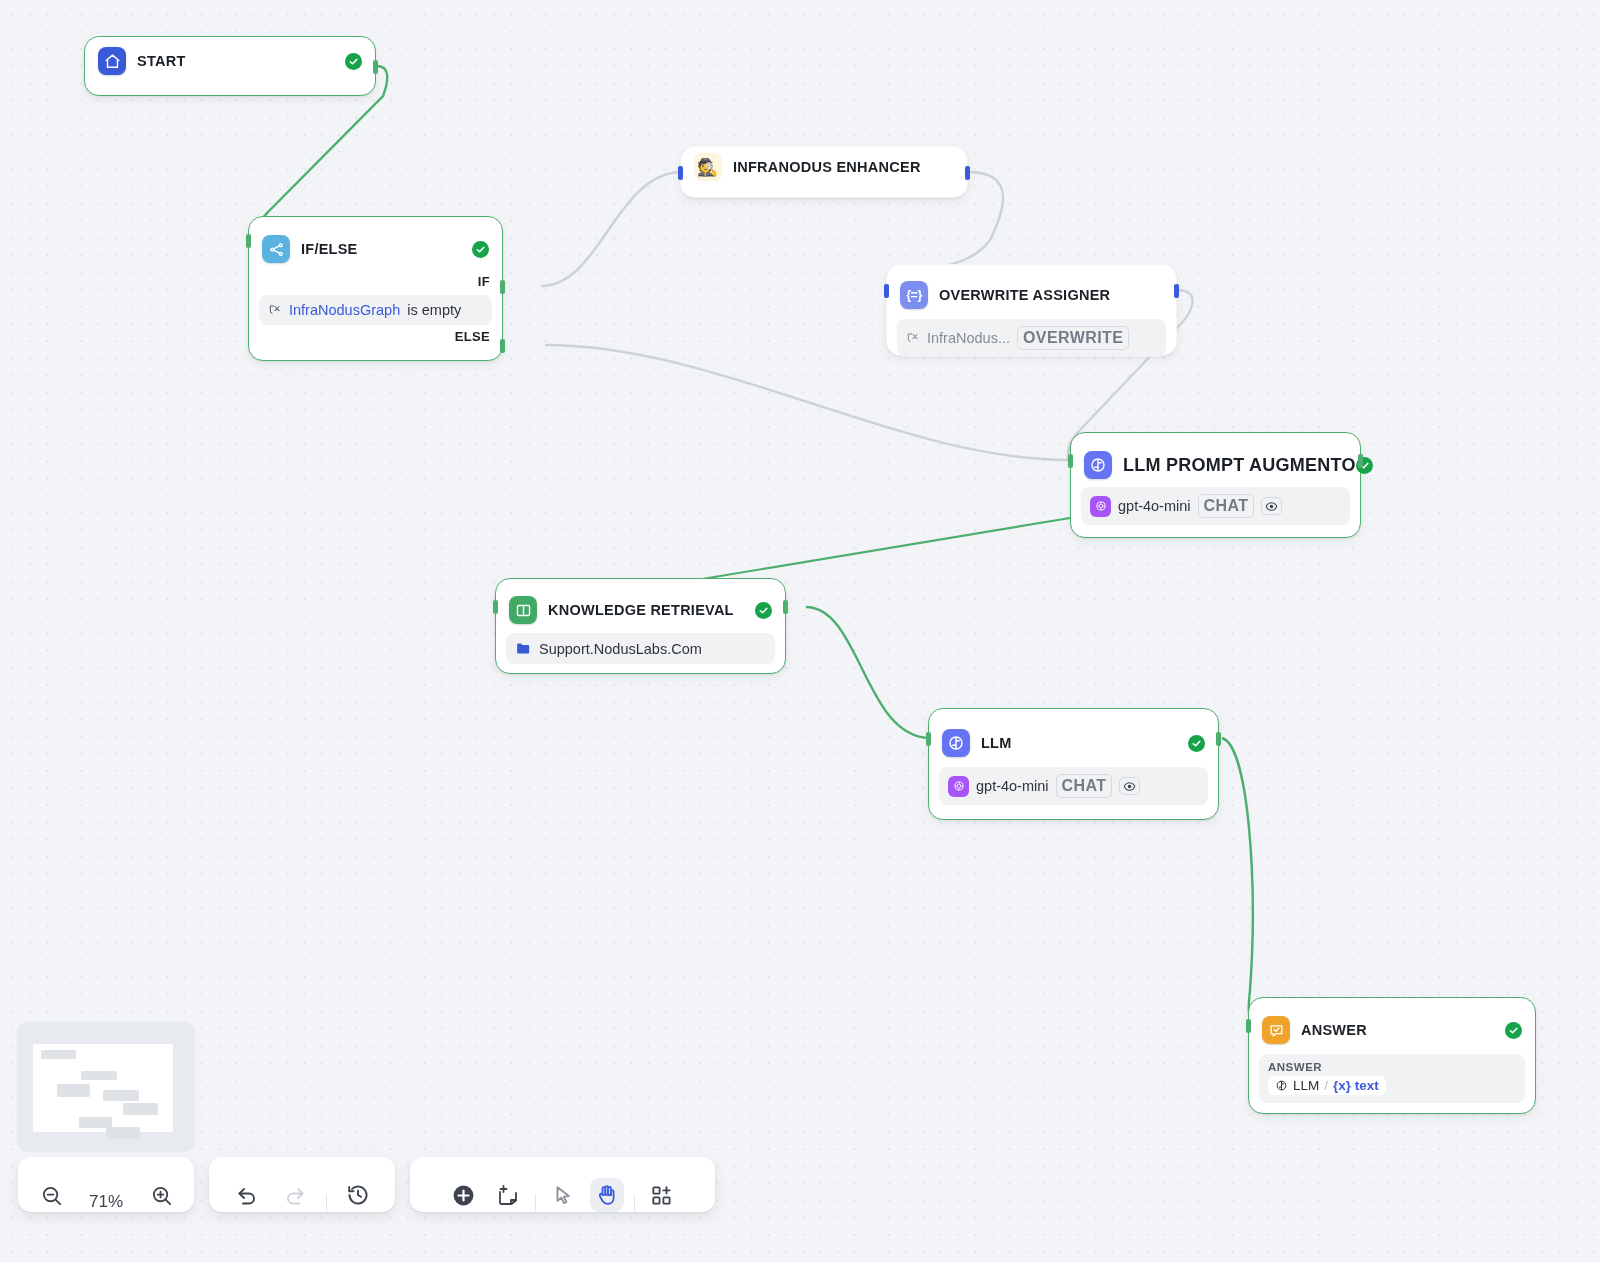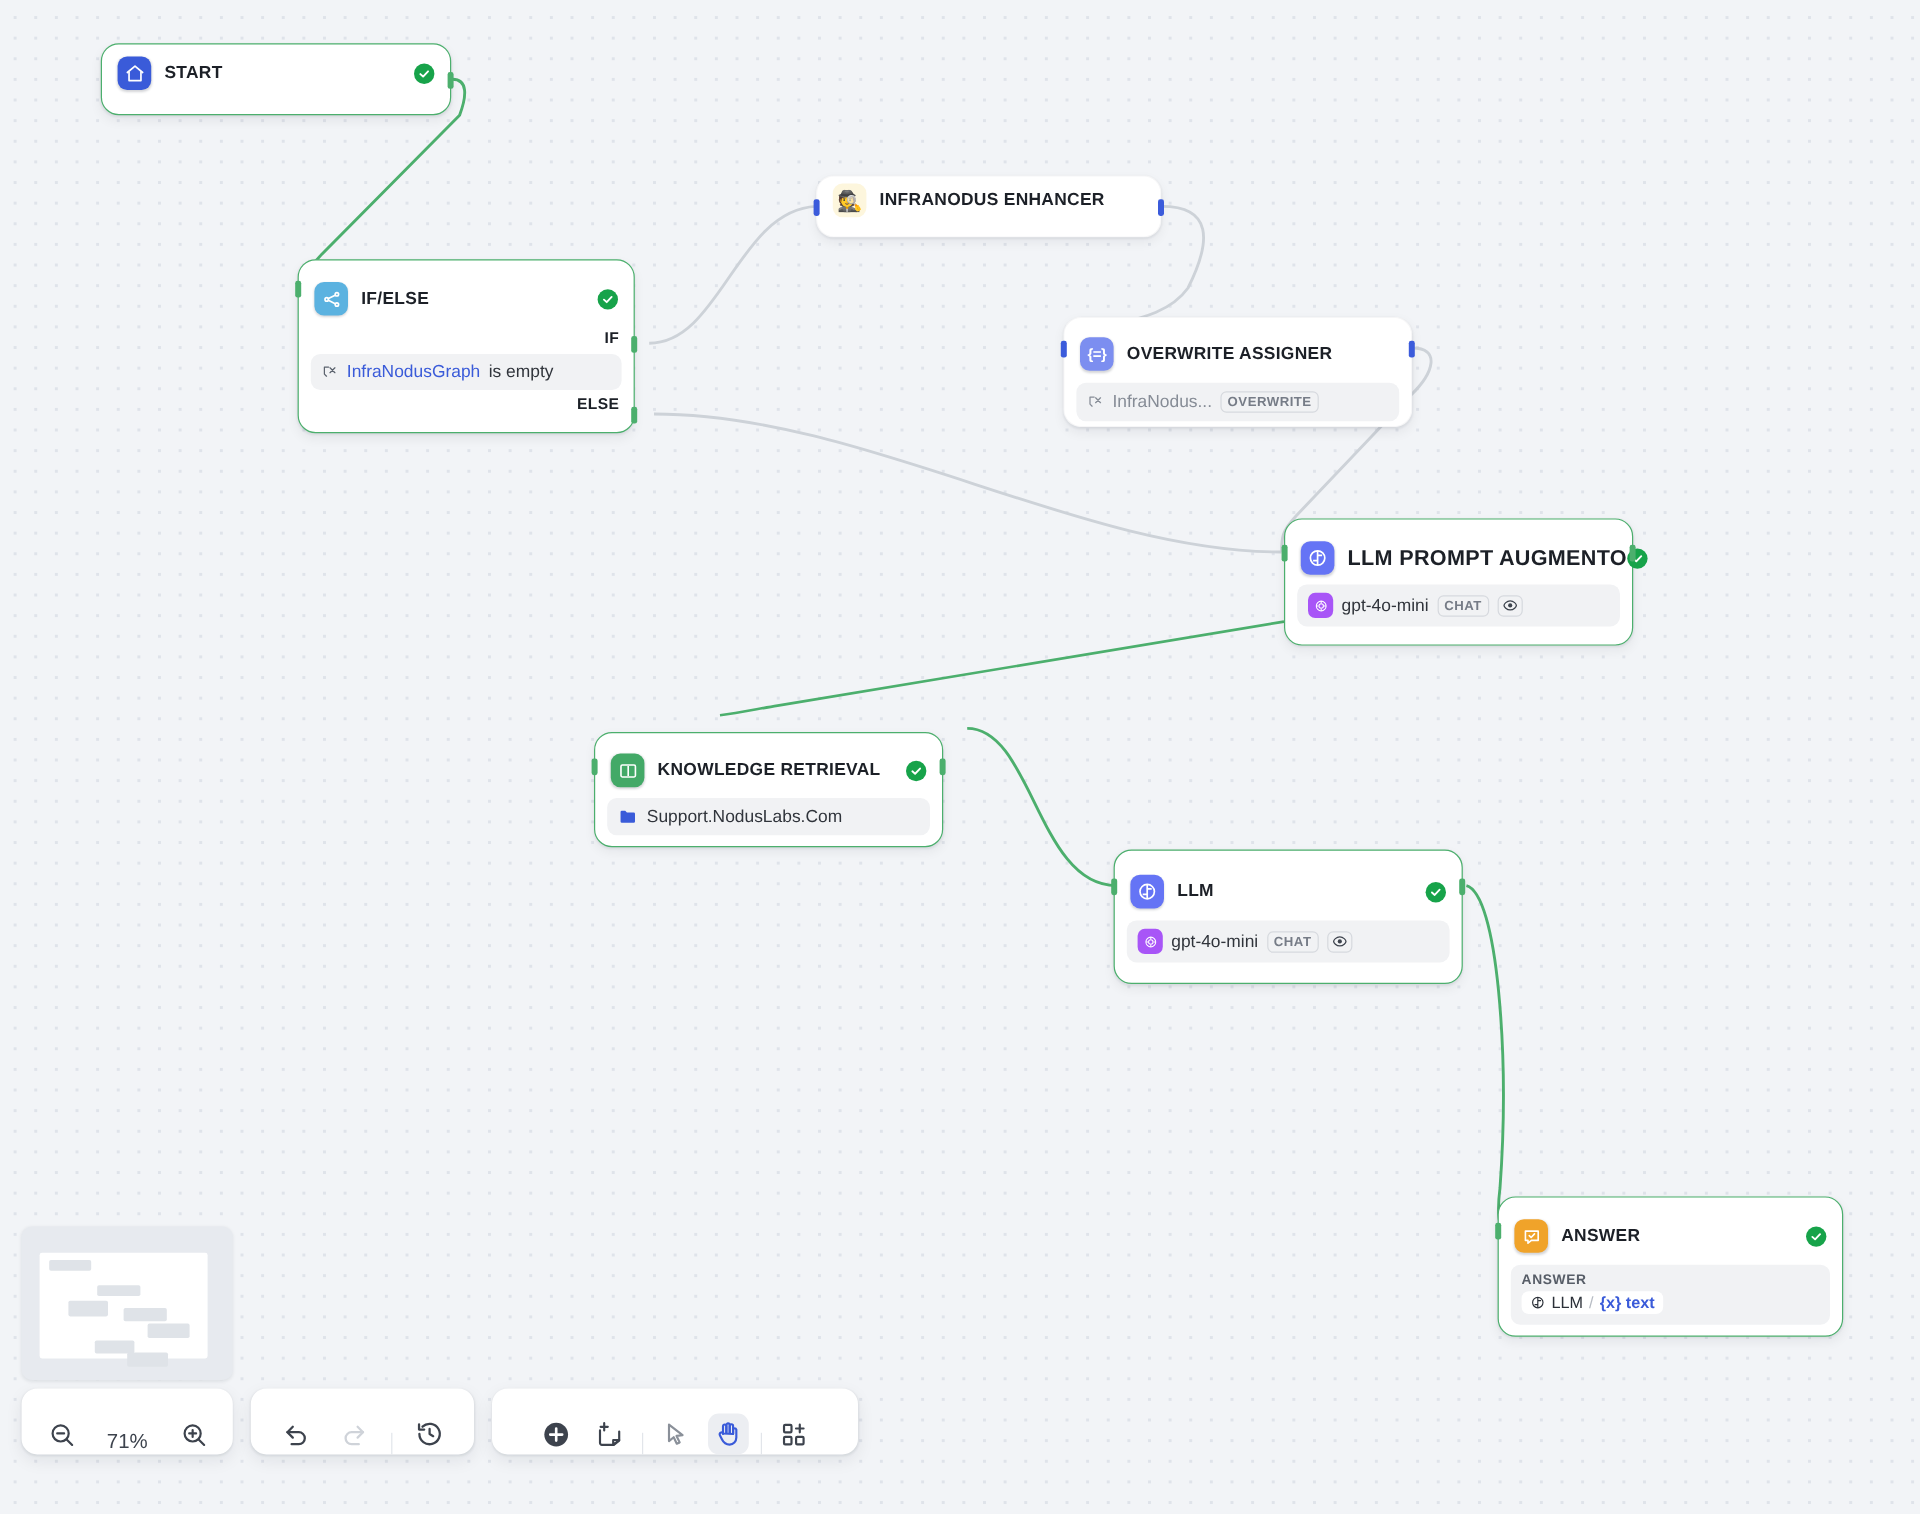--- a/index.html
+++ b/index.html
@@ -60,21 +60,21 @@
     white-space: nowrap;
   }
 
   .rowlabel {
     text-align: right; font-size: 13px; font-weight: 700;
     color: #1c2027; letter-spacing: .3px; padding-right: 12px;
   }
 
   .tag {
     border: 1px solid #d6d9de; border-radius: 5px;
-    font-size: 11px; font-weight: 600; color: #767c87;
+    font-size: 16px; font-weight: 600; color: #767c87;
     padding: 2px 5px; letter-spacing: .4px;
   }
   .eye {
     border: 1px solid #d6d9de; border-radius: 5px;
     width: 21px; height: 18px; display: flex;
     align-items: center; justify-content: center;
   }
   .varlink { color: #3a5bd9; font-weight: 500; }
   .vartxt { color: #30343b; }
   .muted { color: #868c96; }
@@ -155,21 +155,21 @@
       <div class="ntitle">START</div>
       <div class="ok">
         <svg viewBox="0 0 24 24" fill="none" stroke="#fff" stroke-width="3.4" stroke-linecap="round" stroke-linejoin="round">
             <path d="M5 12.5 10 17l9-9.5"></path>
           </svg>
       </div>
     </div>
     <div class="port green r" style="top:23px;"></div>
   </div>
 
-  <div class="node sel" id="n-ifelse" style="left:248px; top:216px; width:281px; height:145px;">
+  <div class="node sel" id="n-ifelse" style="left:248px; top:216px; width:255px; height:145px;">
     <div class="nhead">
       <div class="nicon" style="background:#5bb2e0;">
         <svg viewBox="0 0 24 24" width="17" height="17" fill="none" stroke="#fff" stroke-width="2" stroke-linecap="round" stroke-linejoin="round">
           <circle cx="6" cy="12" r="2"></circle>
             <circle cx="18" cy="6" r="2"></circle>
             <circle cx="18" cy="18" r="2"></circle>
           <path d="M8 11 16 7M8 13l8 4"></path>
         </svg>
       </div>
       <div class="ntitle">IF/ELSE</div>
@@ -259,21 +259,21 @@
             <path d="M12 5C6.5 5 2.5 10 2.5 12S6.5 19 12 19s9.5-5 9.5-7S17.5 5 12 5z" fill="none" stroke="#3d434d" stroke-width="2"></path>
             <circle cx="12" cy="12" r="3.2"></circle>
           </svg>
         </span>
       </div>
     </div>
     <div class="port green l" style="top:21px;"></div>
     <div class="port green r" style="top:21px;"></div>
   </div>
 
-  <div class="node sel" id="n-know" style="left:495px; top:610px; width:291px; height:96px;">
+  <div class="node sel" id="n-know" style="left:495px; top:578px; width:291px; height:96px;">
     <div class="nhead" style="height:50px;">
       <div class="nicon" style="background:#43a967;">
         <svg viewBox="0 0 24 24" width="17" height="17" fill="none" stroke="#fff" stroke-width="1.9" stroke-linejoin="round">
           <rect x="3.5" y="5" width="17" height="14" rx="1.6"></rect>
             <path d="M12 6v12"></path>
         </svg>
       </div>
       <div class="ntitle">KNOWLEDGE RETRIEVAL</div>
       <div class="ok">
         <svg viewBox="0 0 24 24" fill="none" stroke="#fff" stroke-width="3.4" stroke-linecap="round" stroke-linejoin="round">

